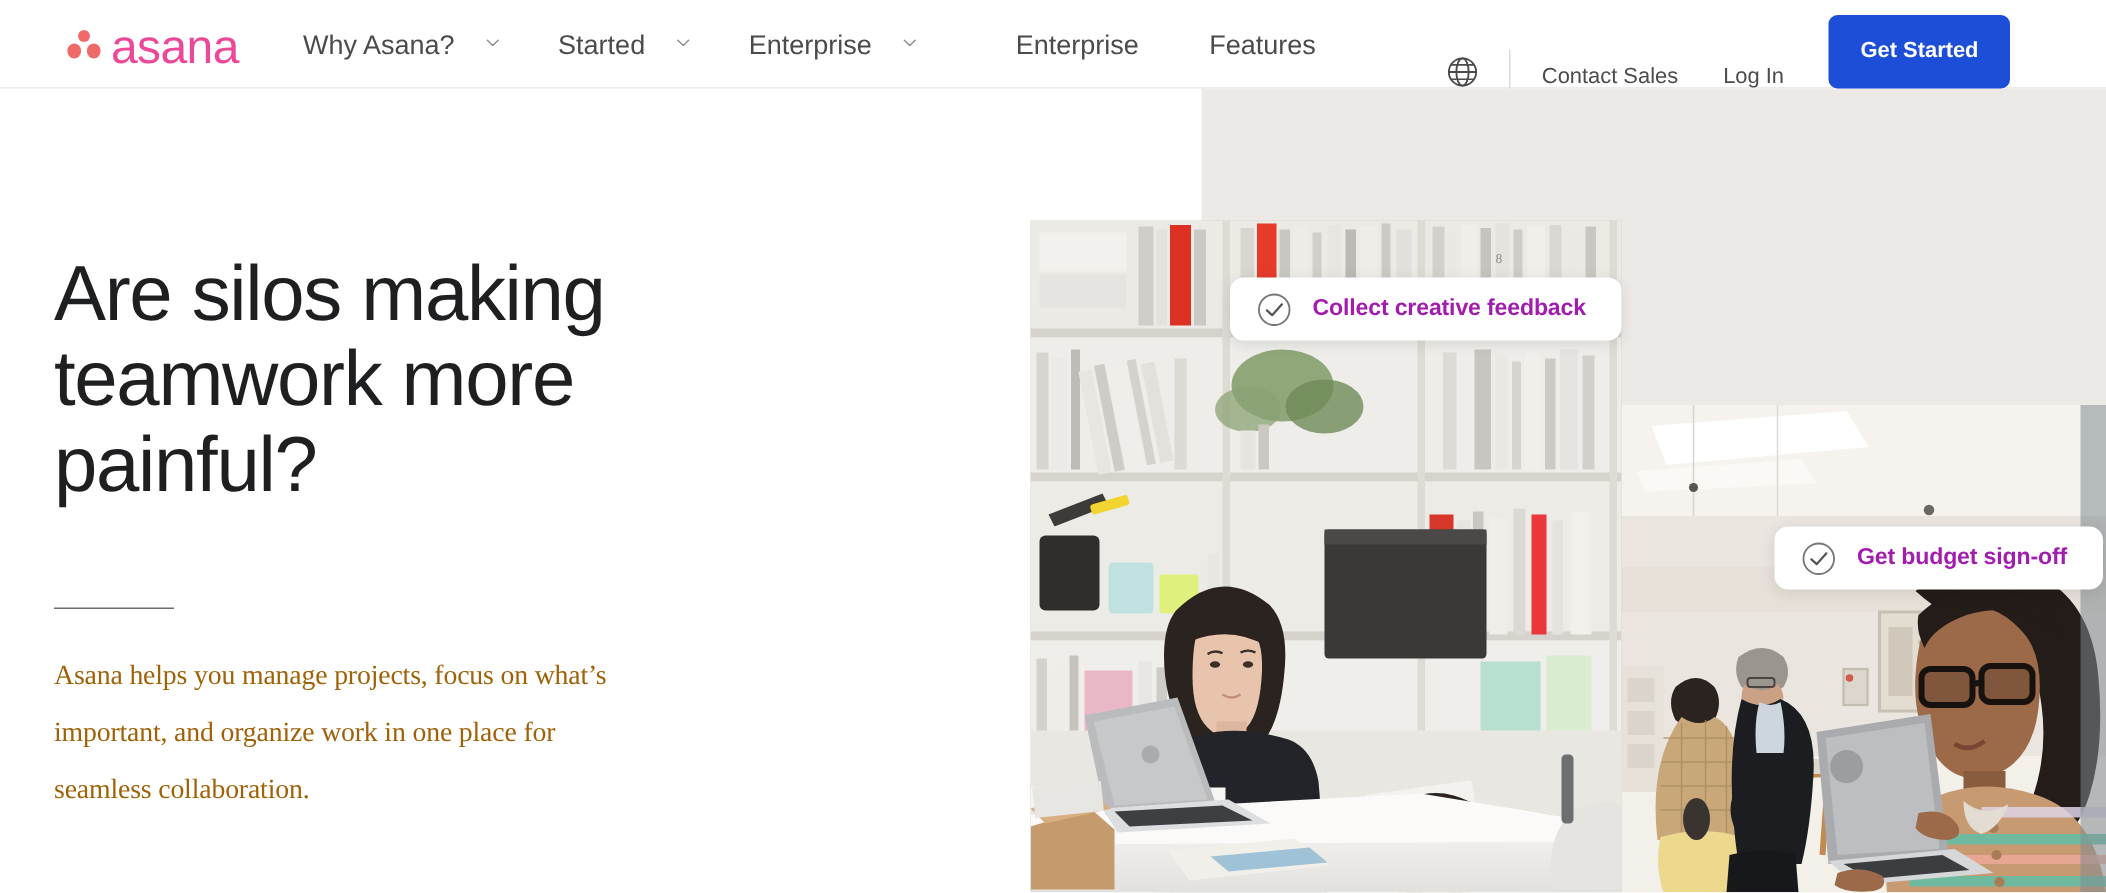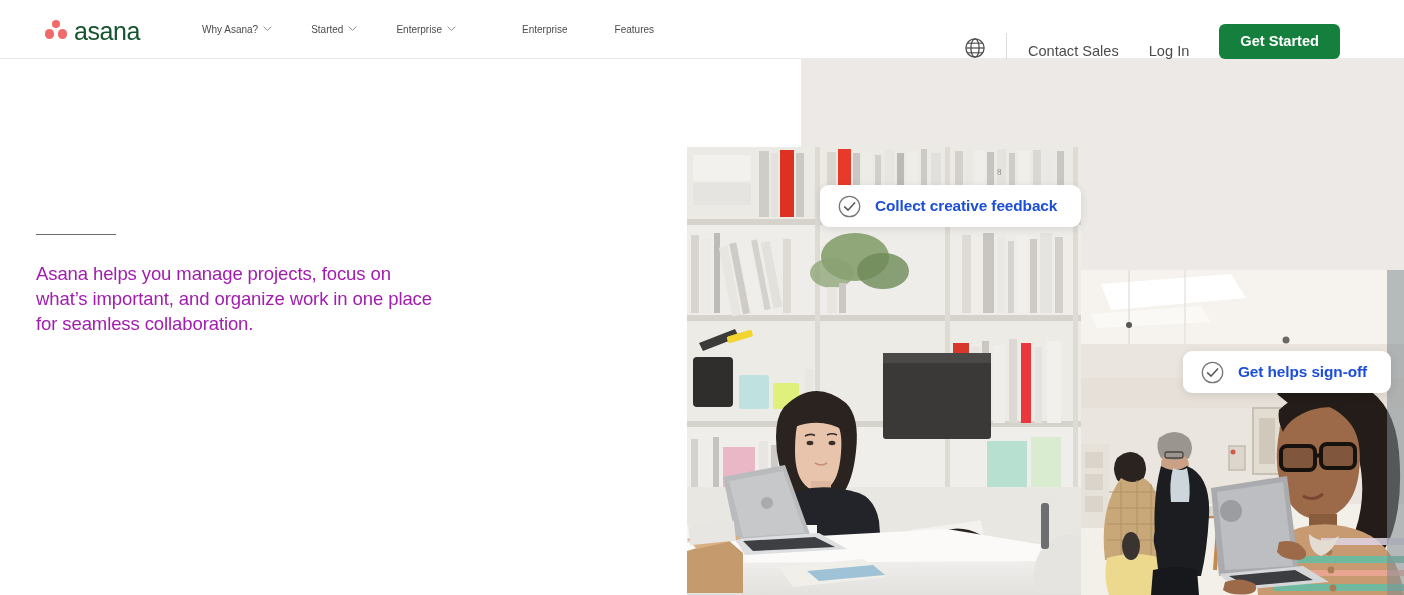--- a/index.html
+++ b/index.html
@@ -50,44 +50,44 @@
   }
   .logo-dot {
     position: absolute;
     border-radius: 50%;
     background: #f06a6a;
   }
   .logo-dot.top  { width: 8.2px; height: 8.2px; left: 6.9px; top: 0px; }
   .logo-dot.left { width: 9.2px; height: 9.2px; left: 0px;   top: 9.4px; }
   .logo-dot.right{ width: 9.2px; height: 9.2px; left: 12.8px;top: 9.4px; }
   .logo-text {
-    font-size: 25px;
+    font-size: 32px;
     letter-spacing: -0.4px;
-    color: #14532d;
+    color: #ec4899;
     font-weight: 400;
     line-height: 1;
     position: relative;
     top: 1px;
   }
 
   .nav-main {
     position: absolute;
     left: 202px; top: 0;
     height: 59px;
     display: flex;
     align-items: center;
     gap: 0px;
   }
   .nav-item {
     display: flex;
     align-items: center;
-    gap: 5px;
+    gap: 21px;
     padding: 0 19px 0 0;
     margin-right: 20px;
-    font-size: 10px;
+    font-size: 18px;
     color: #4b4b4b;
     cursor: pointer;
     white-space: nowrap;
     line-height: 1;
   }
   .nav-item:last-child { margin-right: 0; }
   .nav-item.no-caret { padding-right: 0; margin-left: 27px; }
   .chev {
     display: inline-block;
     width: 9px; height: 9px;
@@ -118,28 +118,28 @@
   }
   .nav-link {
     font-size: 14.6px;
     color: #4b4b4b;
     cursor: pointer;
     white-space: nowrap;
     margin-right: 30px;
     line-height: 1;
   }
   .cta-btn {
-    background: #15803d;
+    background: #1d4ed8;
     color: #ffffff;
     font-size: 14.6px;
     font-weight: 700;
     border: none;
     border-radius: 6px;
     padding: 0 21px;
-    height: 35px;
+    height: 49px;
     line-height: 35px;
     margin-right: 64px;
     cursor: pointer;
     font-family: inherit;
     white-space: nowrap;
   }
 
   
   .hero-left {
     position: absolute;
@@ -157,24 +157,25 @@
   }
   .hero-rule {
     width: 80px;
     height: 1px;
     background: #6d6e6f;
     margin-top: 66px;
   }
   .hero-body {
     margin-top: 26px;
     font-size: 18.5px;
-    line-height: 25px;
-    color: #a21caf;
+    line-height: 38px;
+    color: #a16207;
     width: 400px;
     letter-spacing: -0.1px;
+    font-family: Liberation Serif, serif;
   }
 
   
   .beige-panel {
     position: absolute;
     left: 801px;
     top: 57px;
     width: 603px;
     height: 213px;
     background: #ede9e6;
@@ -215,21 +216,21 @@
     border-radius: 9px;
     padding: 0 24px 0 18px;
     height: 42px;
     box-shadow: 0 2px 10px rgba(0,0,0,0.10);
     z-index: 40;
     white-space: nowrap;
   }
   .badge-label {
     font-size: 15.4px;
     font-weight: 700;
-    color: #1d4ed8;
+    color: #a21caf;
     letter-spacing: -0.1px;
     line-height: 1;
   }
   .badge-icon {
     width: 23px; height: 23px;
     flex: 0 0 23px;
     color: #6d6e6f;
   }
   .badge-icon svg { display: block; }
 
@@ -306,20 +307,21 @@
       <div class="nav-divider"></div>
 
       <a class="nav-link">Contact Sales</a>
       <a class="nav-link">Log In</a>
       <button class="cta-btn">Get Started</button>
     </div>
 
   </header>
 
   <section class="hero-left">
+    <h1 class="hero-title">Are silos making teamwork more painful?</h1>
     <div class="hero-rule"></div>
     <p class="hero-body">Asana helps you manage projects, focus on what’s important, and organize work in one place for seamless collaboration.</p>
   </section>
 
   <div class="beige-panel"></div>
 
   <figure class="photo photo-main">
     <svg viewBox="0 0 394 448" preserveAspectRatio="xMidYMid slice" aria-hidden="true">
       <defs>
         <linearGradient id="deskG" x1="0" y1="0" x2="0" y2="1">
@@ -642,16 +644,16 @@
     <span class="badge-label">Collect creative feedback</span>
   </div>
 
   <div class="badge badge-budget">
     <span class="badge-icon">
       <svg viewBox="0 0 23 23" width="23" height="23">
         <circle cx="11.5" cy="11.5" r="10.2" fill="none" stroke="#777777" stroke-width="1.25"></circle>
         <path d="M6.6 11.9 L10.1 15.1 L16.6 7.9" fill="none" stroke="#555555" stroke-width="1.5" stroke-linecap="round" stroke-linejoin="round"></path>
       </svg>
     </span>
-    <span class="badge-label">Get helps sign-off</span>
+    <span class="badge-label">Get budget sign-off</span>
   </div>
 
 </div>
 
 </body></html>

